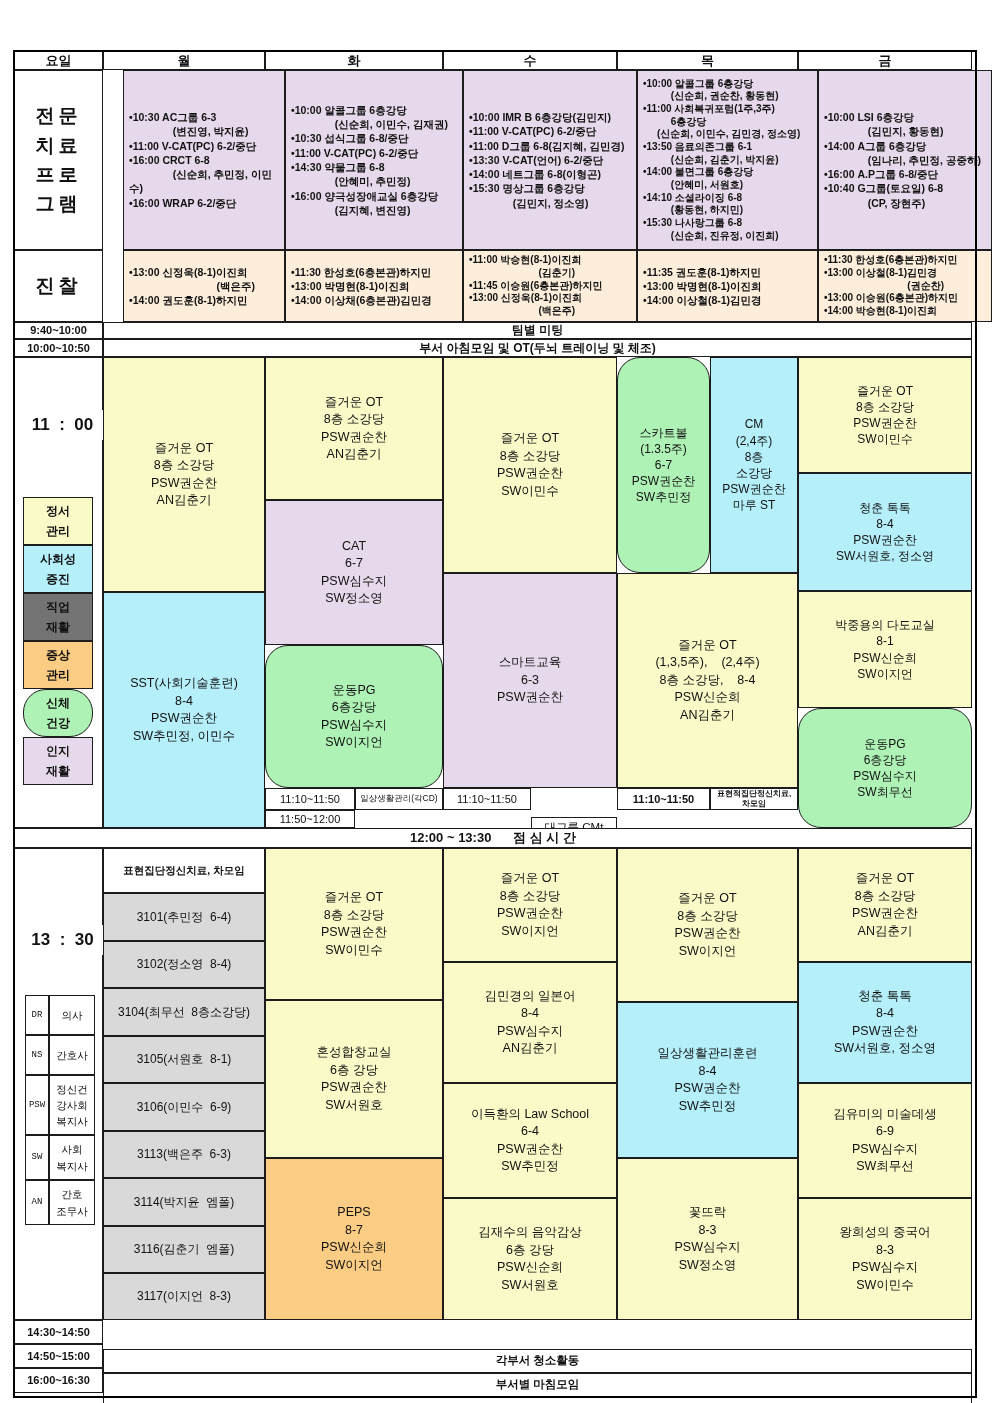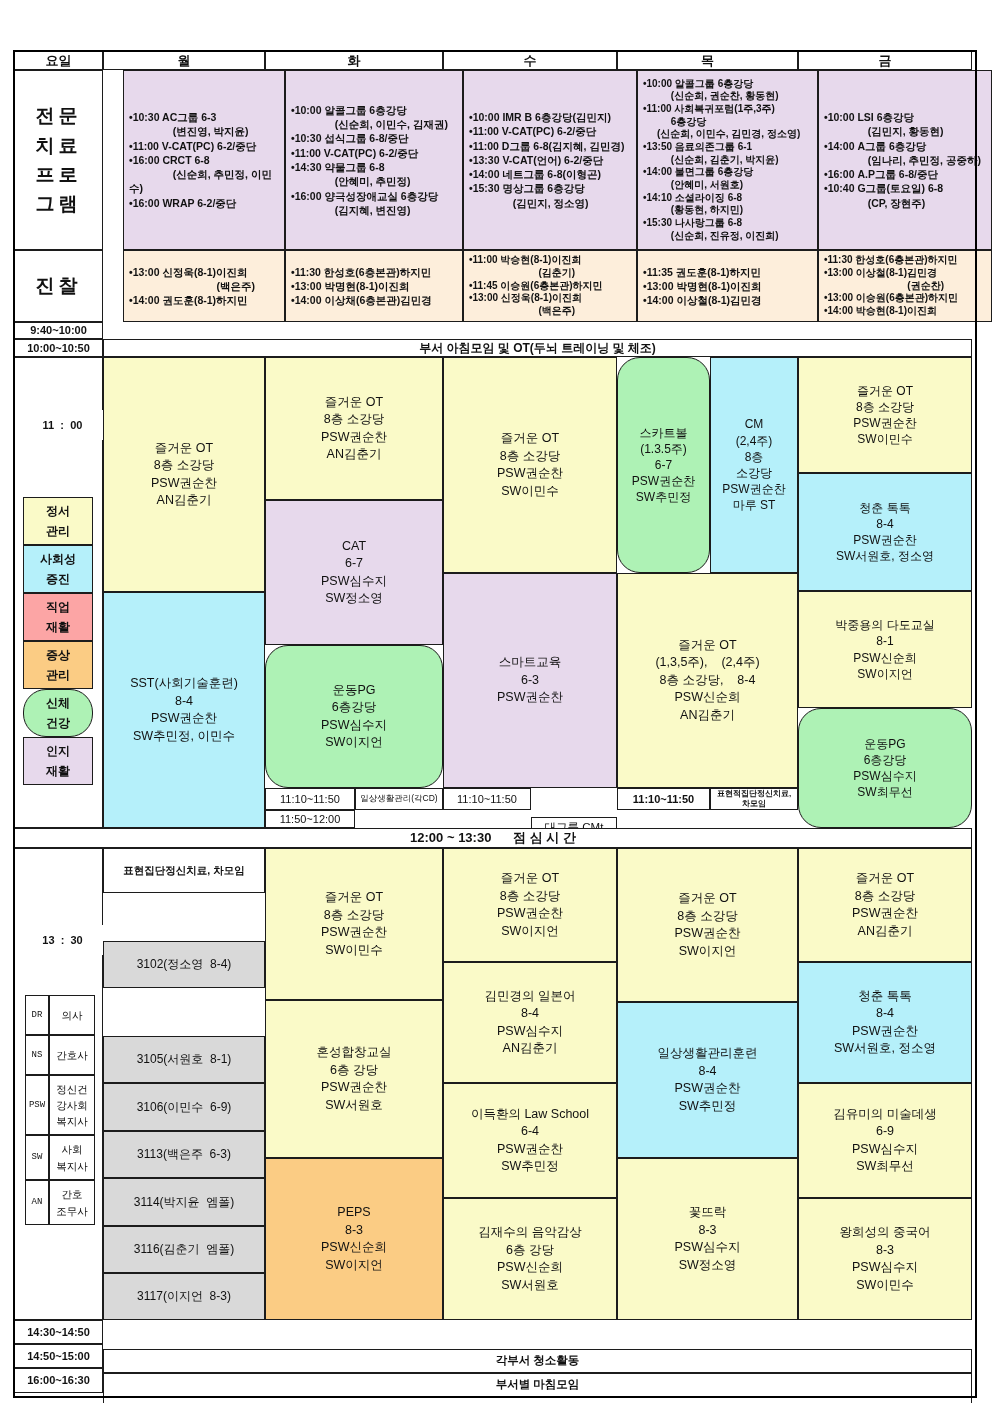--- a/index.html
+++ b/index.html
@@ -13,30 +13,30 @@
   .f8{font-size:8px;line-height:1.2;}
   .f85{font-size:8.5px;}
   .f9{font-size:9px;}
   .f10{font-size:10px;line-height:1.27;}
   .f105{font-size:10.5px;line-height:1.36;}
   .f11{font-size:11px;}
   .f115{font-size:11.5px;margin-top:29px;}
   .f12{font-size:12px;}
   .f125{font-size:12.5px;line-height:1.4;}
   .f13{font-size:13px;}
-  .f17{font-size:11px;padding-left:8px;}
+  .f17{font-size:17px;padding-left:8px;}
   .f19{font-size:19px;letter-spacing:4px;line-height:1.55;}
   .mono{font-family:"Liberation Mono","DejaVu Sans Mono",monospace;}
   .bg-lav{background:#e7d9ec;}
   .bg-cream{background:#fdeedb;}
   .bg-yellow{background:#fafac8;}
   .bg-cyan{background:#b5f0fa;}
   .bg-green{background:#aef2b5;border-radius:23px;}
   .bg-orange{background:#fbcc84;}
-  .bg-blue{background:#fca5a5;}
+  .bg-blue{background:#737373;}
   .bg-gray{background:#d9d9d9;}
   .bg-white{background:#ffffff;}
   .nob{border:none;}
   .outer{position:absolute;left:13px;top:50px;width:960px;height:1344px;
          border:2px solid #000;pointer-events:none;}
 </style>
 </head>
 <body>
 
 <div id="page">
@@ -109,20 +109,21 @@
   <div class="cell lft bold f105 bg-cream" style="left:617px;top:250px;width:181px;height:72px">•11:35 권도훈(8-1)하지민
 •13:00 박명현(8-1)이진희
 •14:00 이상철(8-1)김민경</div>
   <div class="cell lft bold f10 bg-cream" style="left:798px;top:250px;width:174px;height:72px">•11:30 한성호(6층본관)하지민
 •13:00 이상철(8-1)김민경
                               (권순찬)
 •13:00 이승원(6층본관)하지민
 •14:00 박승현(8-1)이진희</div>
 
   <div class="cell bold f11 bg-white" style="left:14px;top:322px;width:89px;height:17px">9:40~10:00</div>
+  <div class="cell bold f12 bg-white" style="left:103px;top:322px;width:869px;height:17px">팀별 미팅</div>
   <div class="cell bold f11 bg-white" style="left:14px;top:339px;width:89px;height:18px">10:00~10:50</div>
   <div class="cell bold f12 bg-white" style="left:103px;top:339px;width:869px;height:18px">부서 아침모임 및 OT(두뇌 트레이닝 및 체조)</div>
 
   <div class="cell bg-white" style="left:14px;top:357px;width:89px;height:471px"></div>
   <div class="cell nob bold f17 bg-white" style="left:14px;top:410px;width:89px;height:30px">11  :  00</div>
   <div class="cell f12 bold bg-yellow" style="left:23px;top:497px;width:70px;height:48px;line-height:1.7">정서
 관리</div>
   <div class="cell f12 bold bg-cyan" style="left:23px;top:545px;width:70px;height:48px;line-height:1.7">사회성
 증진</div>
   <div class="cell f12 bold bg-blue" style="left:23px;top:593px;width:70px;height:48px;line-height:1.7">직업
@@ -221,38 +222,40 @@
 강사회
 복지사</div>
   <div class="cell f9 mono bg-white" style="left:25px;top:1135px;width:24px;height:45px">SW</div>
   <div class="cell f105 bg-white" style="left:49px;top:1135px;width:46px;height:45px;line-height:1.55">사회
 복지사</div>
   <div class="cell f9 mono bg-white" style="left:25px;top:1180px;width:24px;height:45px">AN</div>
   <div class="cell f105 bg-white" style="left:49px;top:1180px;width:46px;height:45px;line-height:1.55">간호
 조무사</div>
 
   <div class="cell bold f105 bg-white" style="left:103px;top:848px;width:162px;height:45px">표현집단정신치료, 차모임</div>
+  <div class="cell f12 bg-gray" style="left:103px;top:893px;width:162px;height:48px">3101(추민정  6-4)</div>
   <div class="cell f12 bg-gray" style="left:103px;top:941px;width:162px;height:47px">3102(정소영  8-4)</div>
+  <div class="cell f12 bg-gray" style="left:103px;top:988px;width:162px;height:48px">3104(최무선  8층소강당)</div>
   <div class="cell f12 bg-gray" style="left:103px;top:1036px;width:162px;height:47px">3105(서원호  8-1)</div>
   <div class="cell f12 bg-gray" style="left:103px;top:1083px;width:162px;height:48px">3106(이민수  6-9)</div>
   <div class="cell f12 bg-gray" style="left:103px;top:1131px;width:162px;height:47px">3113(백은주  6-3)</div>
   <div class="cell f12 bg-gray" style="left:103px;top:1178px;width:162px;height:48px">3114(박지윤  엠폴)</div>
   <div class="cell f12 bg-gray" style="left:103px;top:1226px;width:162px;height:47px">3116(김춘기  엠폴)</div>
   <div class="cell f12 bg-gray" style="left:103px;top:1273px;width:162px;height:47px">3117(이지언  8-3)</div>
 
   <div class="cell f125 bg-yellow" style="left:265px;top:848px;width:178px;height:152px">즐거운 OT
 8층 소강당
 PSW권순찬
 SW이민수</div>
   <div class="cell f125 bg-yellow" style="left:265px;top:1000px;width:178px;height:158px">혼성합창교실
 6층 강당
 PSW권순찬
 SW서원호</div>
   <div class="cell f125 bg-orange" style="left:265px;top:1158px;width:178px;height:162px">PEPS
-8-3
+8-7
 PSW신순희
 SW이지언</div>
 
   <div class="cell f125 bg-yellow" style="left:443px;top:848px;width:174px;height:114px">즐거운 OT
 8층 소강당
 PSW권순찬
 SW이지언</div>
   <div class="cell f125 bg-yellow" style="left:443px;top:962px;width:174px;height:121px">김민경의 일본어
 8-4
 PSW심수지

